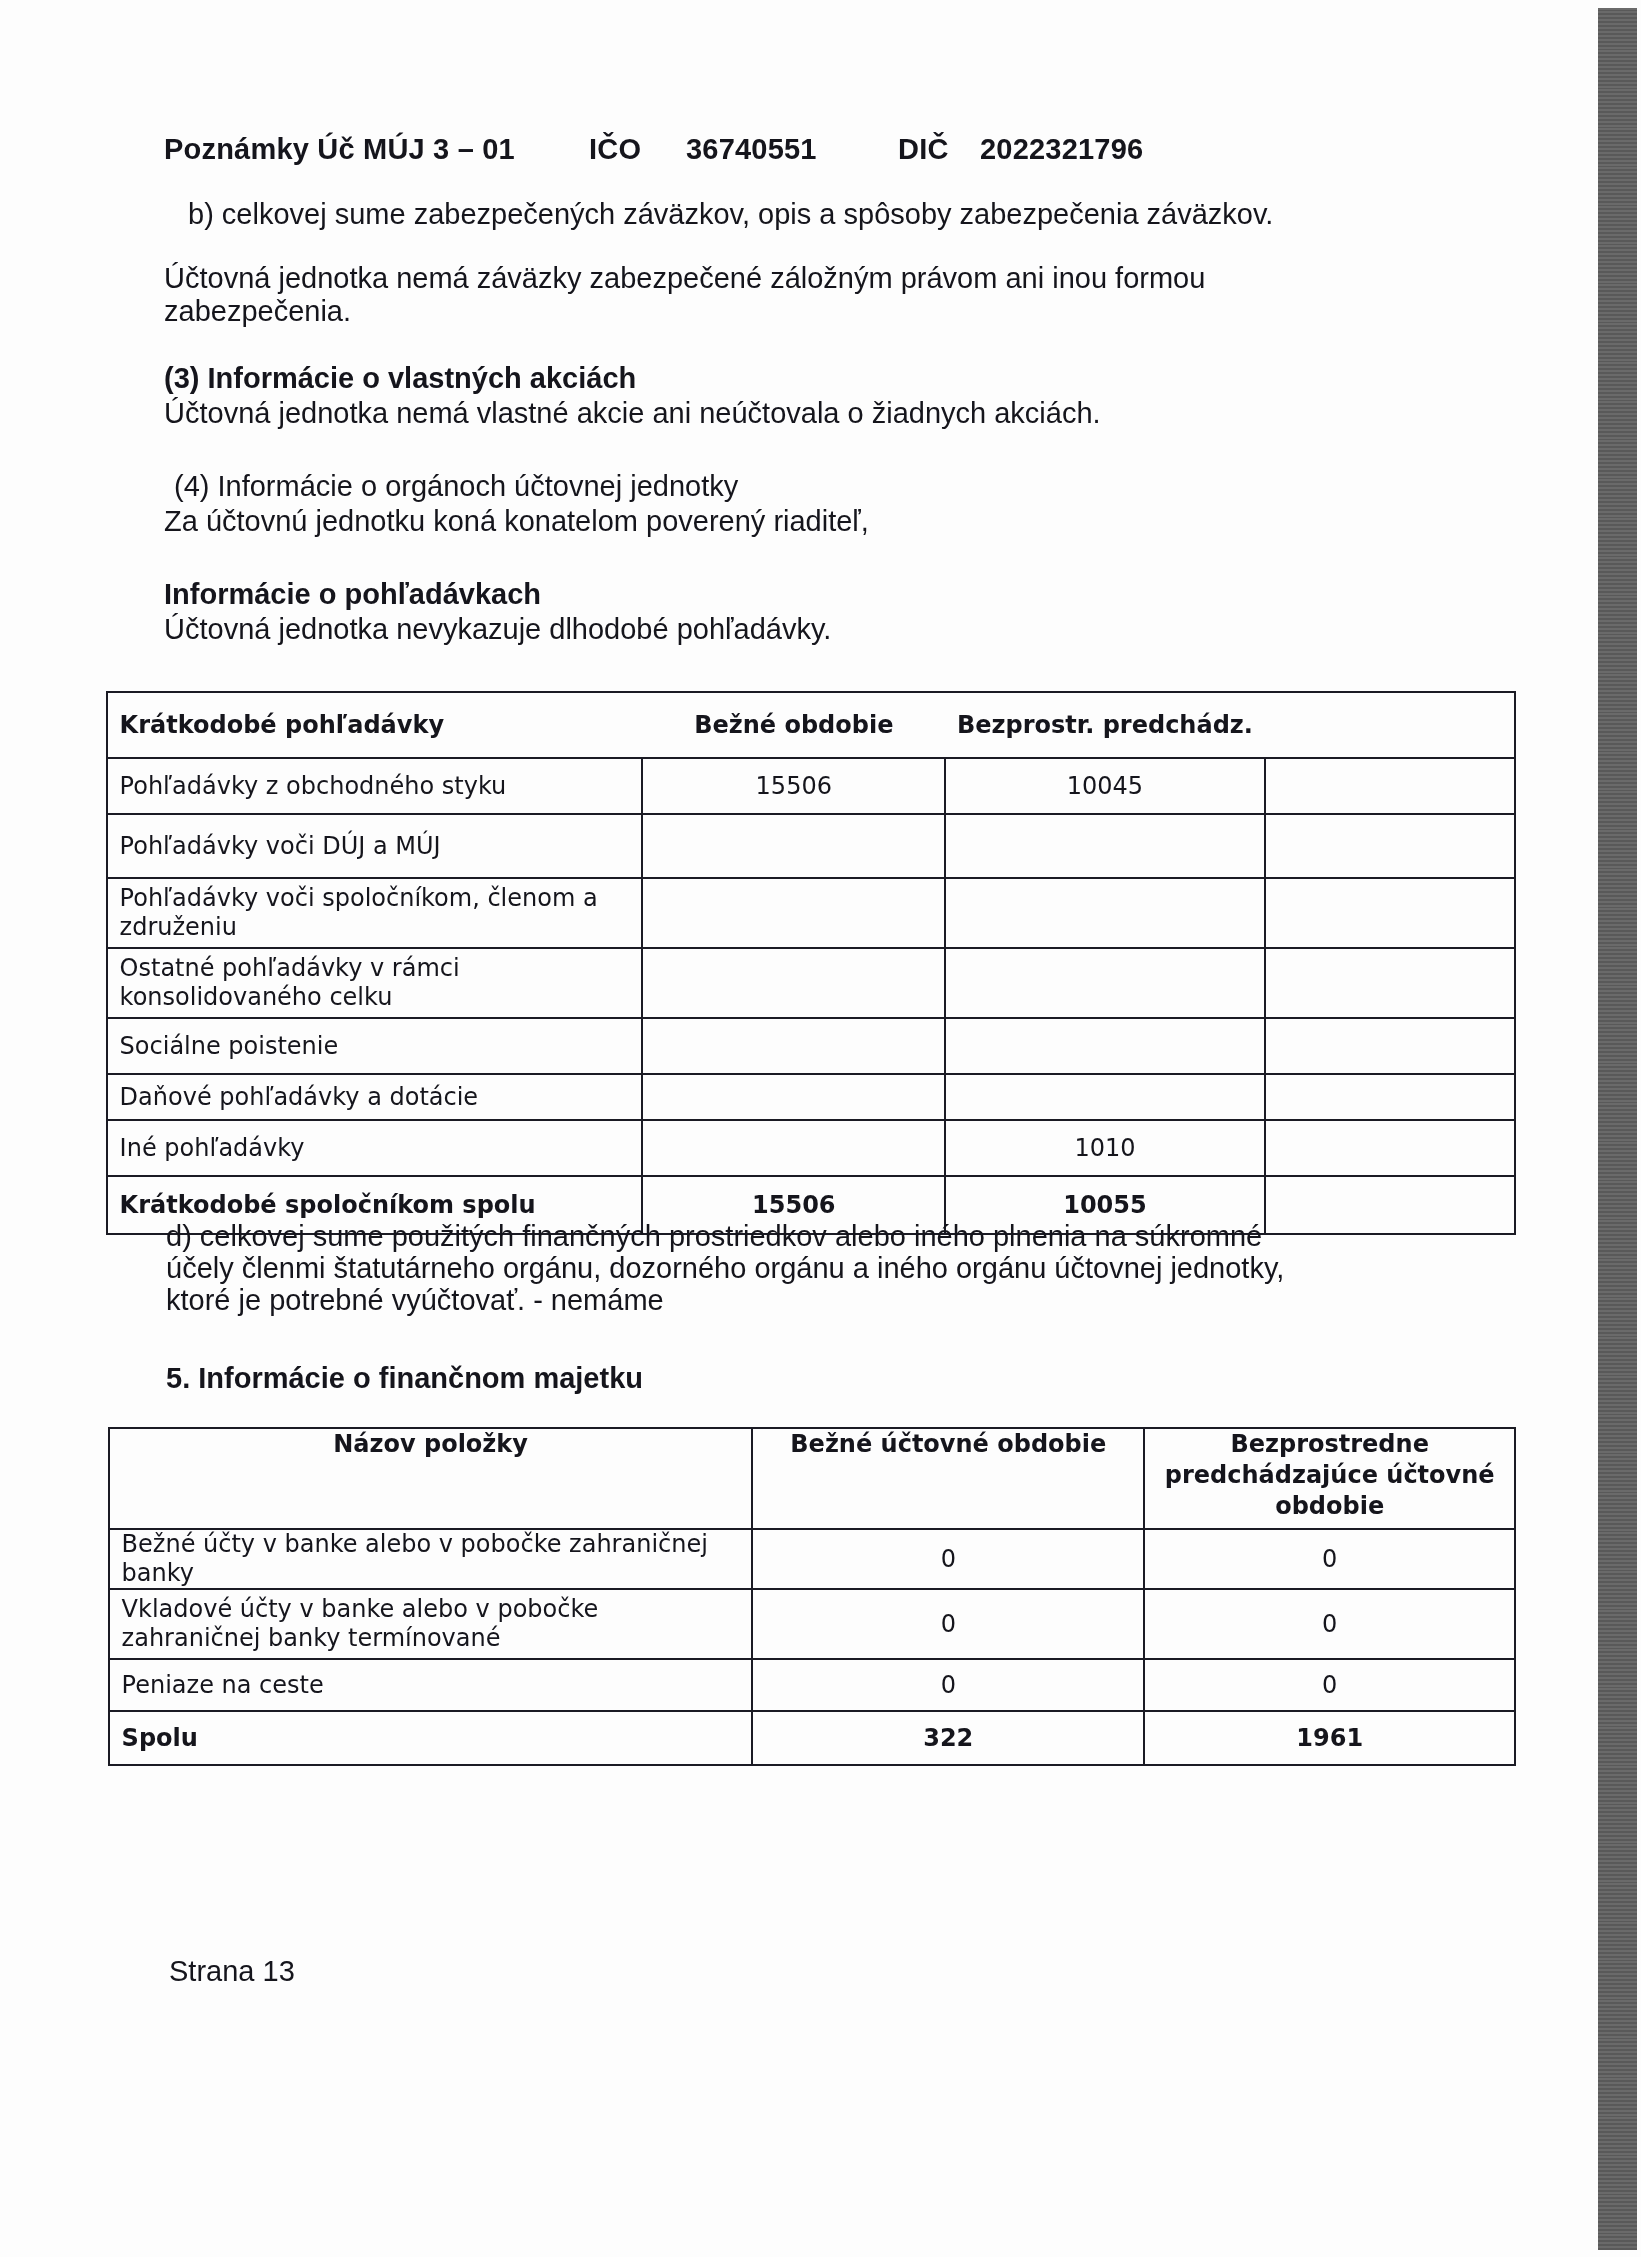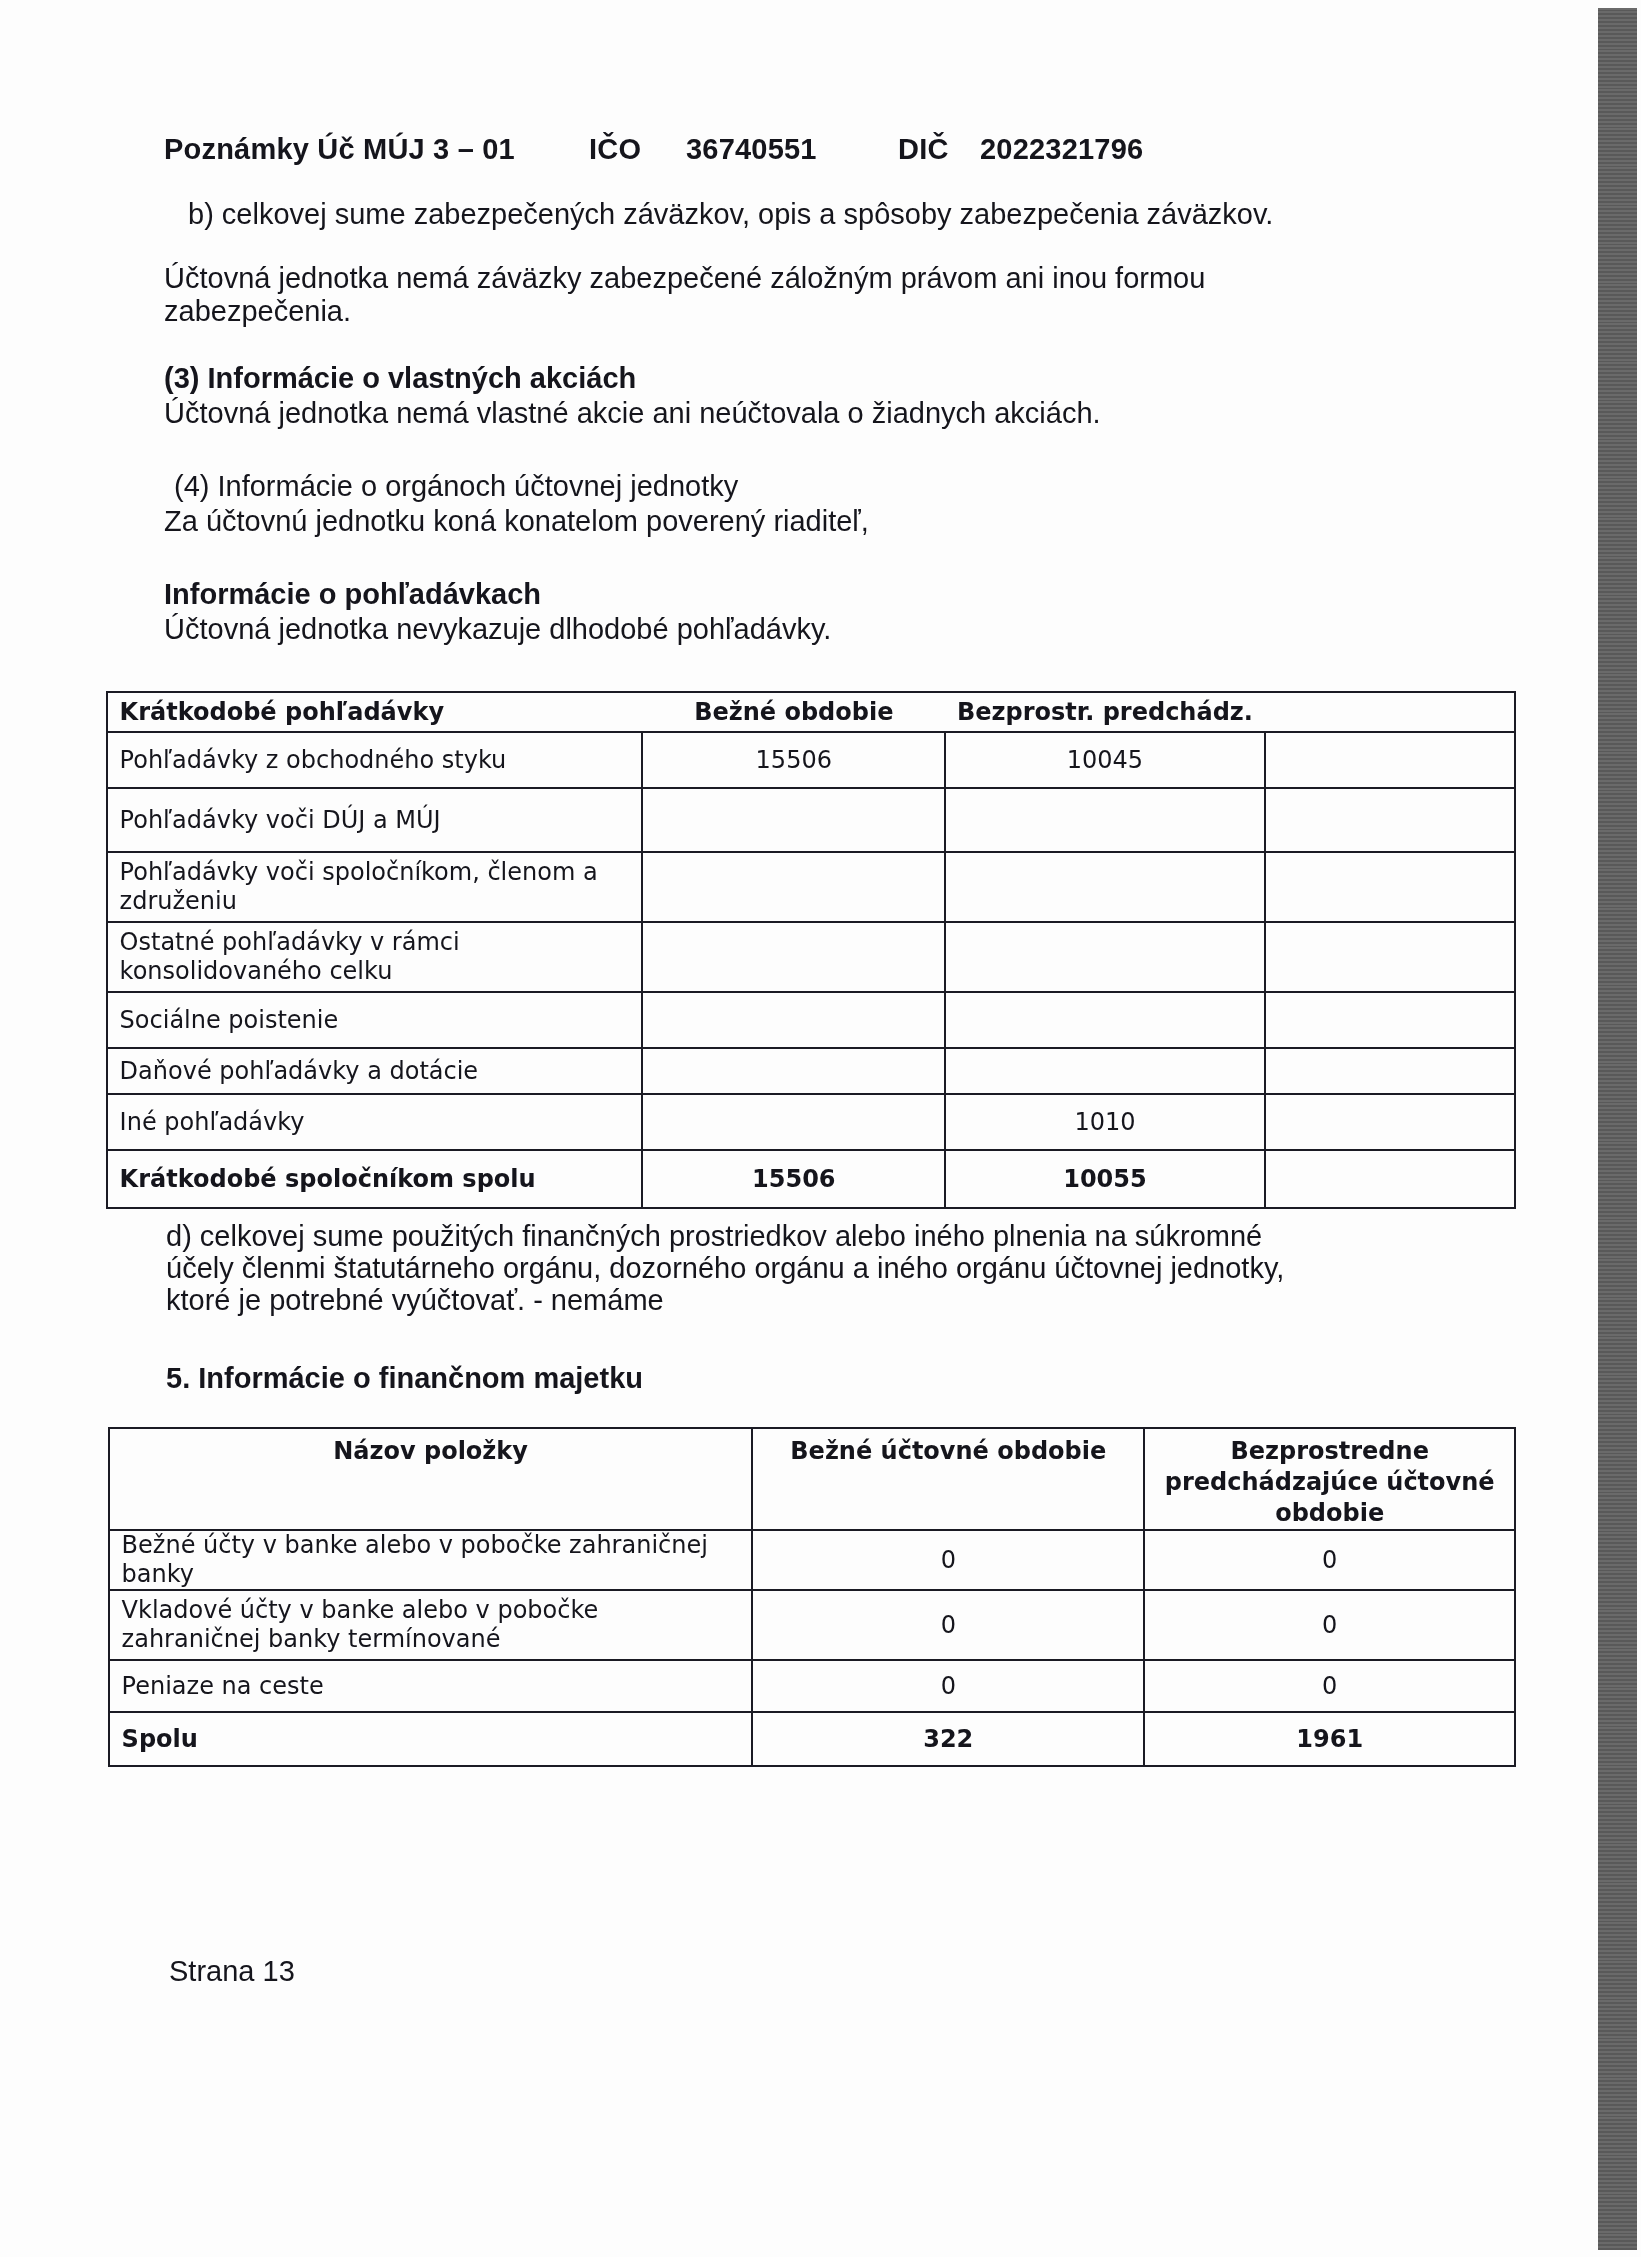--- a/index.html
+++ b/index.html
@@ -22,21 +22,21 @@
   .tbl1 td.c1 { width:280px; }
   .tbl1 td.c2 { width:261px; }
   .tbl1 tr.head td { border-left:none; border-right:none; font-weight:bold; }
   .tbl1 tr.head td:first-child { border-left:2.9px solid #1b1b24; }
   .tbl1 tr.head td:last-child { border-right:2.9px solid #1b1b24; }
   .tbl1 tr.tot td { font-weight:bold; }
 
   .tbl2 { left:108px; top:1427px; width:1408px; }
   .tbl2 td.lbl { width:618px; text-align:left; line-height:29px; }
   .tbl2 td.num { text-align:center; }
-  .tbl2 tr.head td { font-weight:bold; text-align:center; vertical-align:top; line-height:31px; padding-top:7px; }
+  .tbl2 tr.head td { font-weight:bold; text-align:center; vertical-align:top; line-height:31px; padding-top:0; }
   .tbl2 tr.tot td { font-weight:bold; }
 </style>
 </head>
 <body>
 
 <div class="edge"></div>
 
 <div class="t hdr">
   <span style="width:425px">Poznámky Úč MÚJ 3 – 01</span><span style="width:97px">IČO</span><span style="width:212px">36740551</span><span style="width:82px">DIČ</span><span>2022321796</span>
 </div>
@@ -49,21 +49,21 @@
 <div class="t p" style="left:164px;top:396px;">Účtovná jednotka nemá vlastné akcie ani neúčtovala o žiadnych akciách.</div>
 
 <div class="t p" style="left:174px;top:469px;">(4) Informácie o orgánoch účtovnej jednotky</div>
 <div class="t p" style="left:164px;top:504px;">Za účtovnú jednotku koná  konatelom poverený riaditeľ,</div>
 
 <div class="t p b" style="left:164px;top:577px;">Informácie o pohľadávkach</div>
 <div class="t p" style="left:164px;top:612px;">Účtovná jednotka nevykazuje dlhodobé pohľadávky.</div>
 
 <table class="tbl1">
   <tbody>
-      <tr class="head" style="height:40px">
+      <tr class="head" style="height:66px">
     <td class="lbl">Krátkodobé pohľadávky</td>
     <td class="num c1">Bežné obdobie</td>
     <td class="num c2" style="white-space:nowrap">Bezprostr. predchádz.</td>
     <td class="num"></td>
   </tr>
   <tr style="height:56px">
     <td class="lbl">Pohľadávky z obchodného styku</td>
     <td class="num">15506</td>
     <td class="num">10045</td>
     <td class="num"></td>

